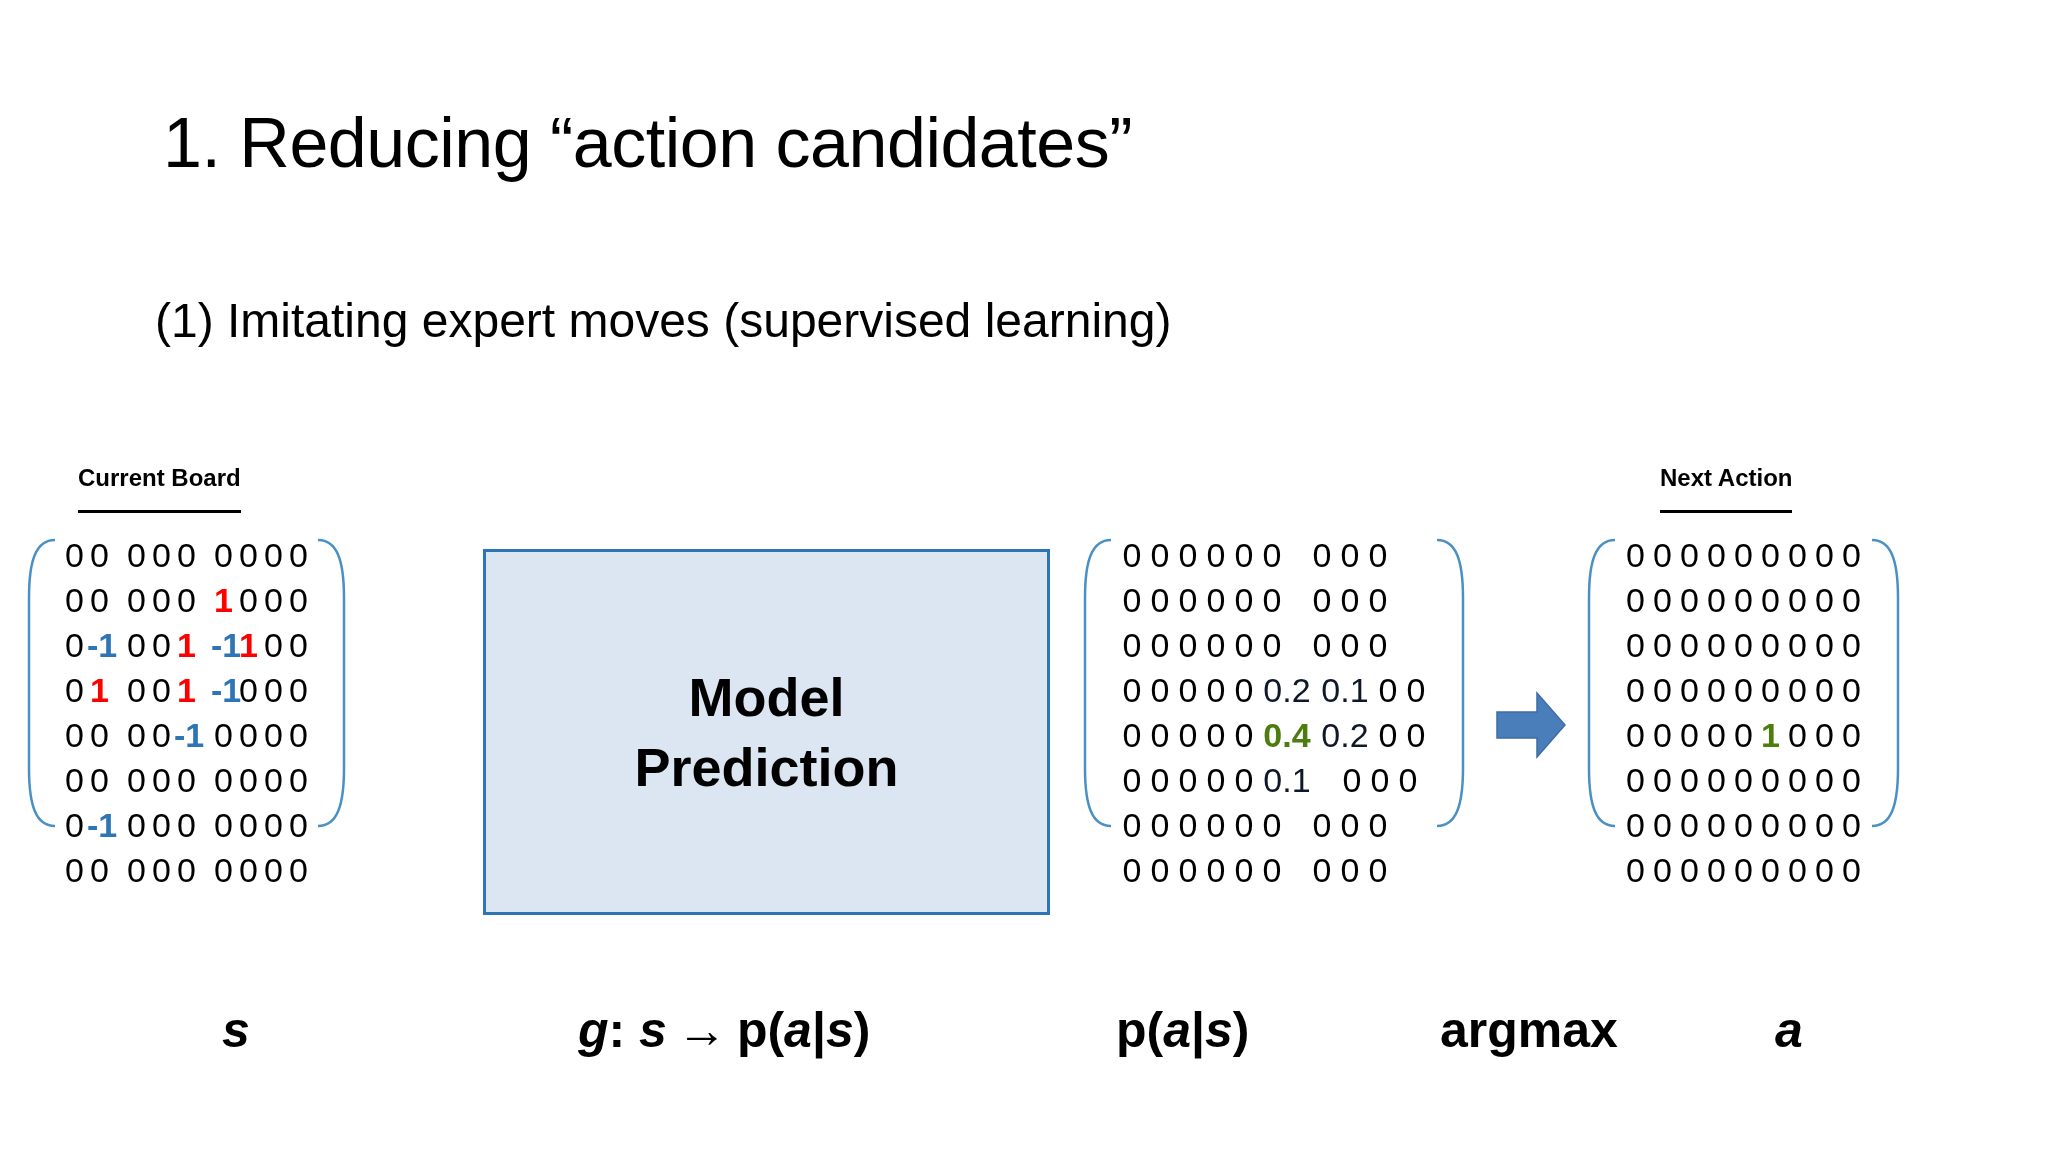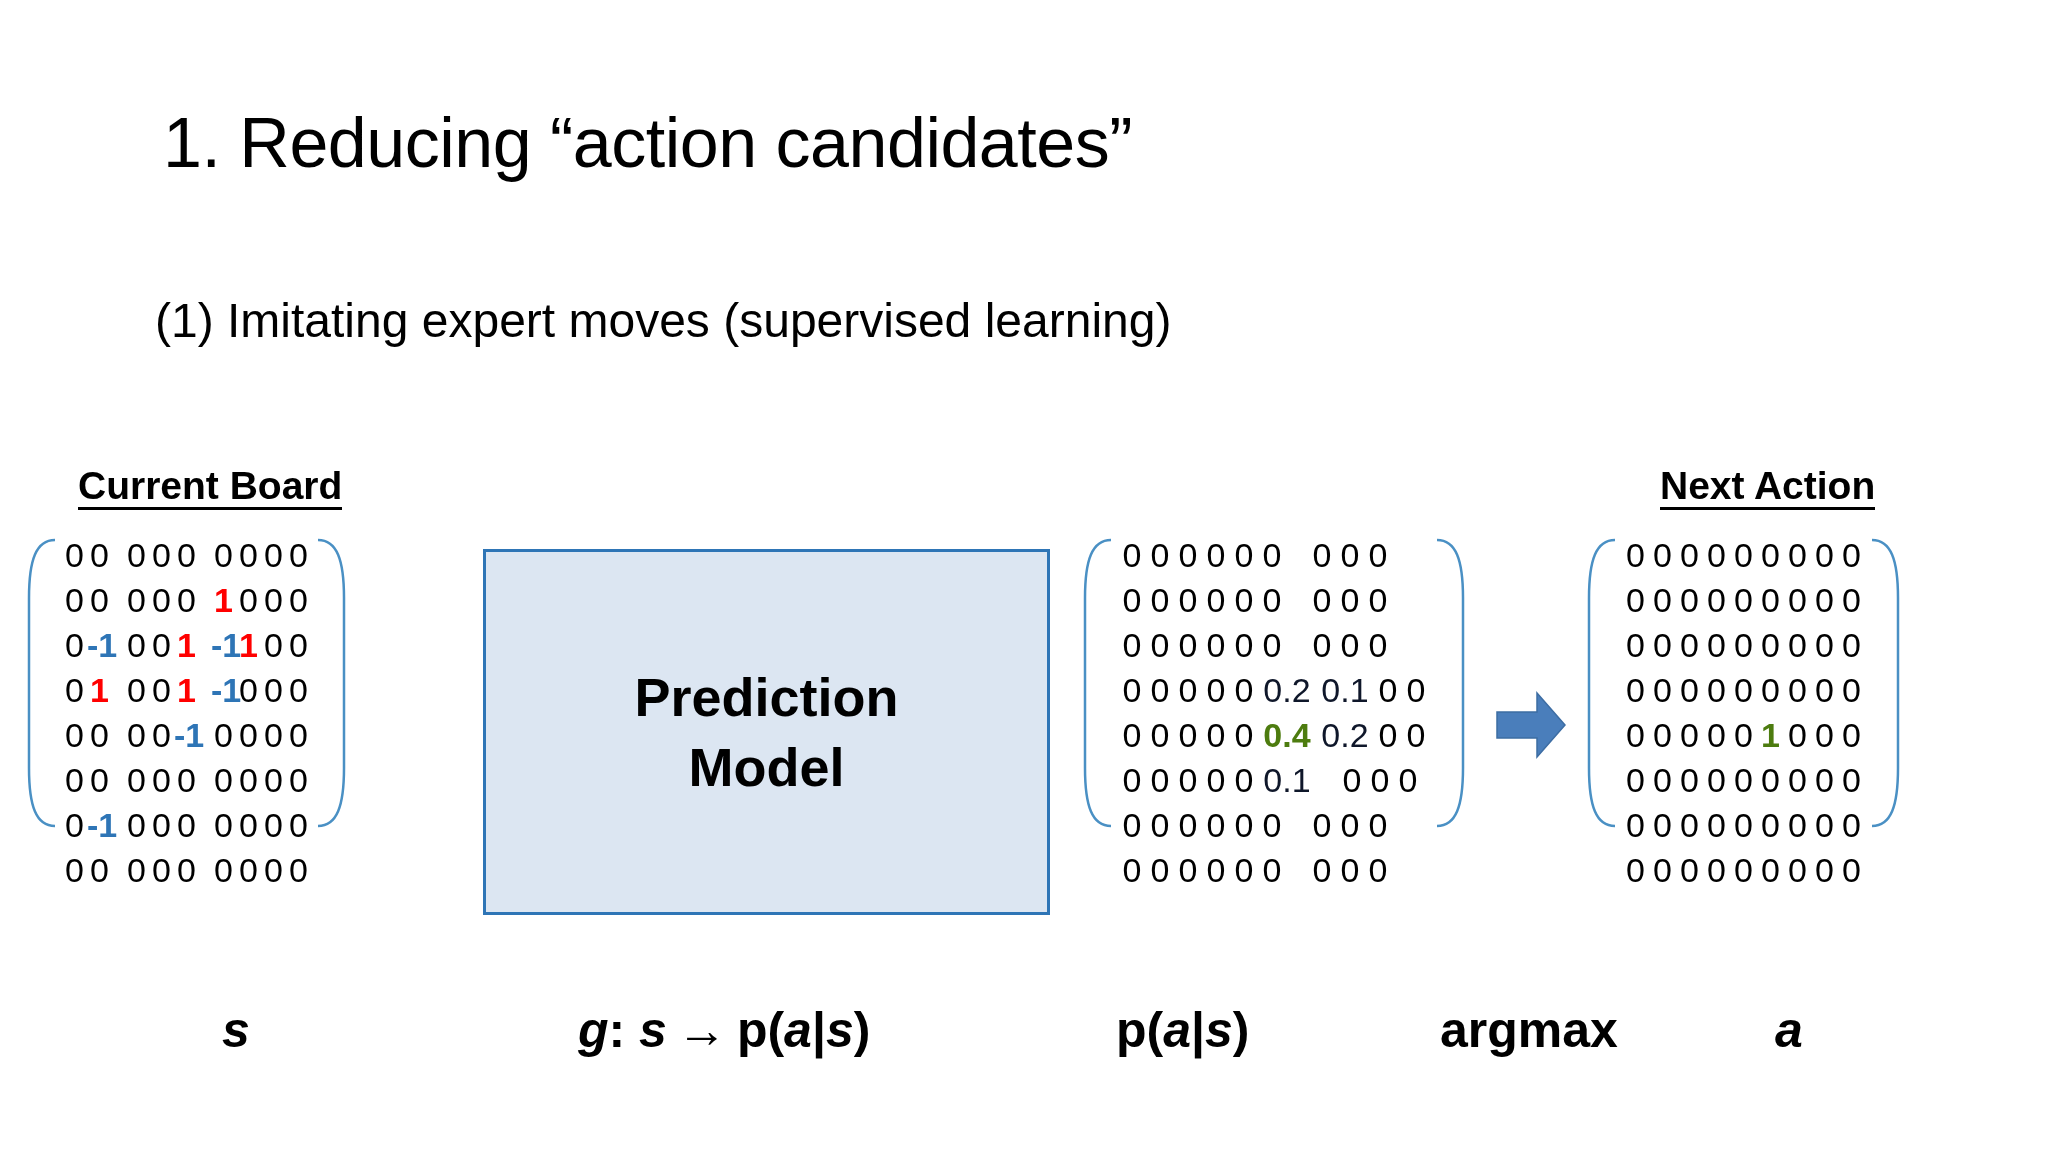--- a/index.html
+++ b/index.html
@@ -35,25 +35,25 @@
     font-size: 48px;
     font-weight: 400;
     white-space: nowrap;
     line-height: 1;
     text-align: right;
   }
 
   
   .col-caption {
     position: absolute;
-    font-size: 39px;
+    font-size: 24px;
     font-weight: bold;
     white-space: nowrap;
     line-height: 1;
-    padding-bottom: 2px;
+    padding-bottom: 20px;
     border-bottom: 3px solid #000;
   }
   #caption-current-board { left: 78px;  top: 466px; }
   #caption-next-action   { left: 1660px; top: 466px; }
 
   
   .matrix-block {
     position: absolute;
     display: flex;
     align-items: stretch;
@@ -276,22 +276,22 @@
       </div>
     </div>
   <div class="bracket">
     <svg width="30" height="290" viewBox="0 0 30 290">
       <path d="M1 2 C 20 2, 27 22, 27 60 L27 230 C27 268, 20 288, 1 288" fill="none" stroke="#4a90c4" stroke-width="2.5"></path>
     </svg>
   </div>
 </div>
 
 <div id="prediction-model-box">
+  <div class="pm-line">Model</div>
   <div class="pm-line">Prediction</div>
-  <div class="pm-line">Model</div>
 </div>
 
 <div class="matrix-block" id="matrix-prob">
   <div class="bracket">
     <svg width="30" height="290" viewBox="0 0 30 290">
       <path d="M29 2 C 10 2, 3 22, 3 60 L3 230 C3 268, 10 288, 29 288" fill="none" stroke="#4a90c4" stroke-width="2.5"></path>
     </svg>
   </div>
   <div class="matrix-rows">
       <div class="mrow">

